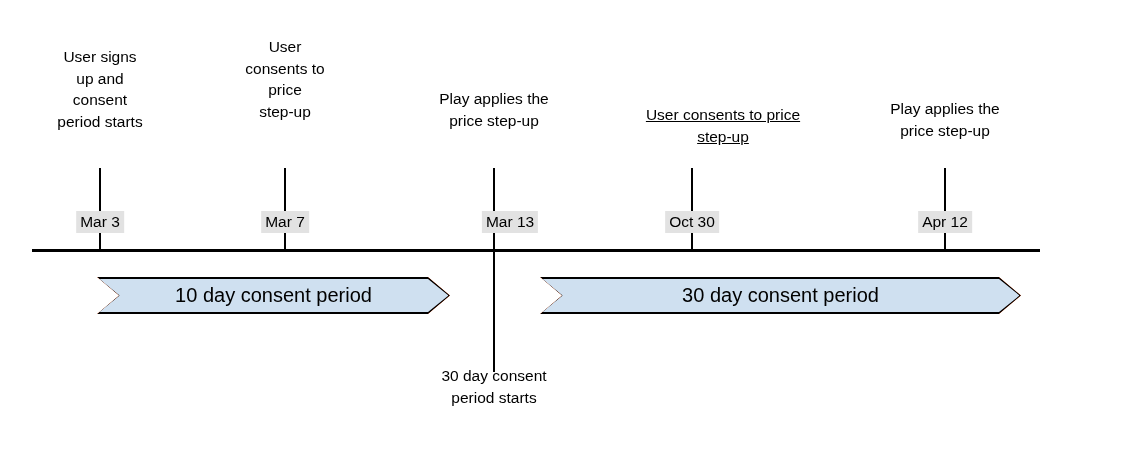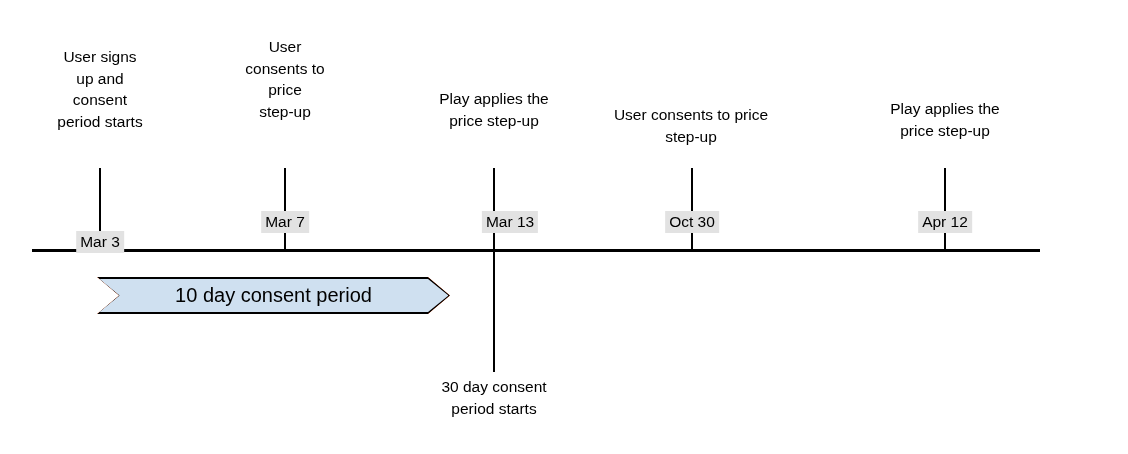--- a/index.html
+++ b/index.html
@@ -116,48 +116,53 @@
 
 <div id="timeline-diagram">
 
   <div class="axis-line"></div>
 
   <div class="event-label" style="left: 20px; top: 46px; width: 160px;">User signs
 up and
 consent
 period starts</div>
   <div class="tick tick-up" style="left: 99px;"></div>
-  <div class="date-chip" style="left: 100px; margin-top: 20px;">Mar 3</div>
+  <div class="date-chip" style="left: 100px;">Mar 3</div>
 
   <div class="event-label" style="left: 219px; top: 36px; width: 132px;">User
 consents to
 price
 step-up</div>
   <div class="tick tick-up" style="left: 284px;"></div>
   <div class="date-chip" style="left: 285px; text-align: right;">Mar 7</div>
 
   <div class="event-label" style="left: 406px; top: 88px; width: 176px;">Play applies the
 price step-up</div>
   <div class="tick tick-up" style="left: 493px;"></div>
   <div class="tick tick-down-long" style="left: 493px;"></div>
   <div class="date-chip" style="left: 494px; margin-left: 16px;">Mar 13</div>
 
-  <div class="event-label" style="left: 591px; top: 104px; width: 200px;">User consents to price
+  <div class="event-label" style="left: 623px; top: 104px; width: 200px; text-decoration: underline;">User consents to price
 step-up</div>
   <div class="tick tick-up" style="left: 691px;"></div>
   <div class="date-chip" style="left: 692px;">Oct 30</div>
 
   <div class="event-label" style="left: 857px; top: 98px; width: 176px;">Play applies the
 price step-up</div>
   <div class="tick tick-up" style="left: 944px;"></div>
   <div class="date-chip" style="left: 945px;">Apr 12</div>
 
   <div class="period-banner" style="left: 97px; width: 353px;">
     <div class="banner-outline"></div>
     <div class="banner-fill"></div>
     <span class="banner-text">10 day consent period</span>
   </div>
 
+  <div class="period-banner" style="left: 540px; width: 481px;">
+    <div class="banner-outline"></div>
+    <div class="banner-fill"></div>
+    <span class="banner-text">30 day consent period</span>
+  </div>
 
-  <div class="bottom-note" style="left: 494px; top: 376px; width: 180px;">30 day consent
+  <div class="bottom-note" style="left: 494px; top: 365px; width: 180px;">30 day consent
 period starts</div>
 
 </div>
 
 </body></html>

